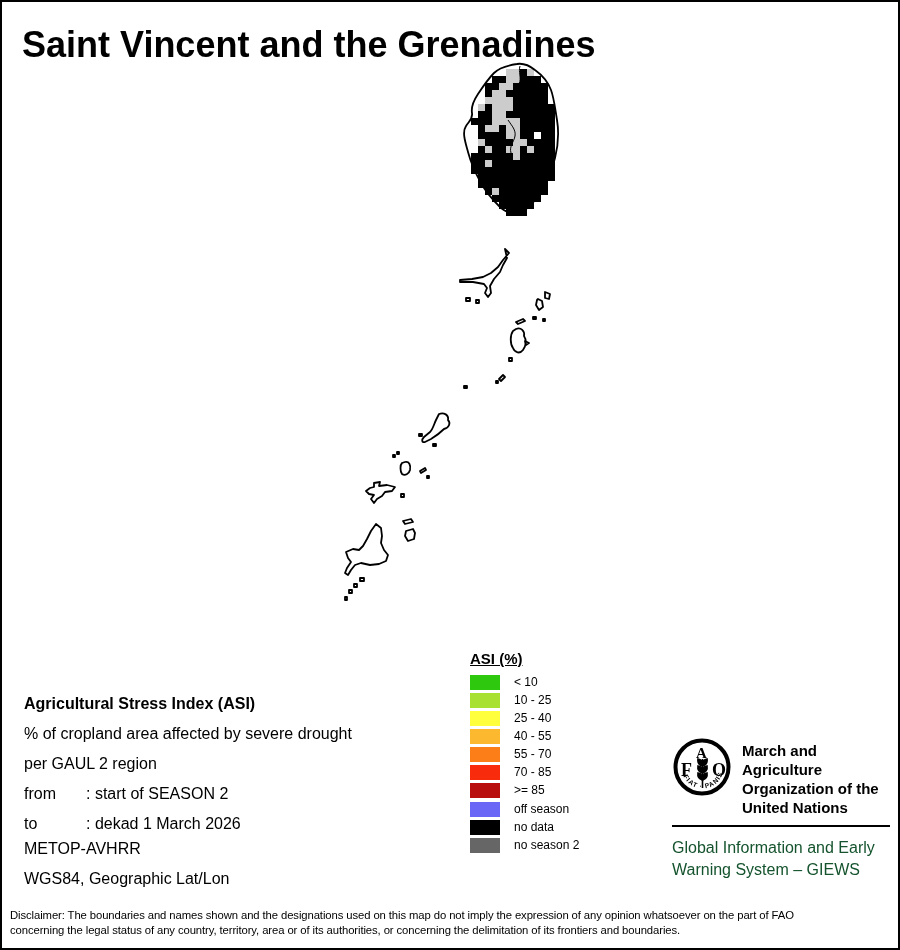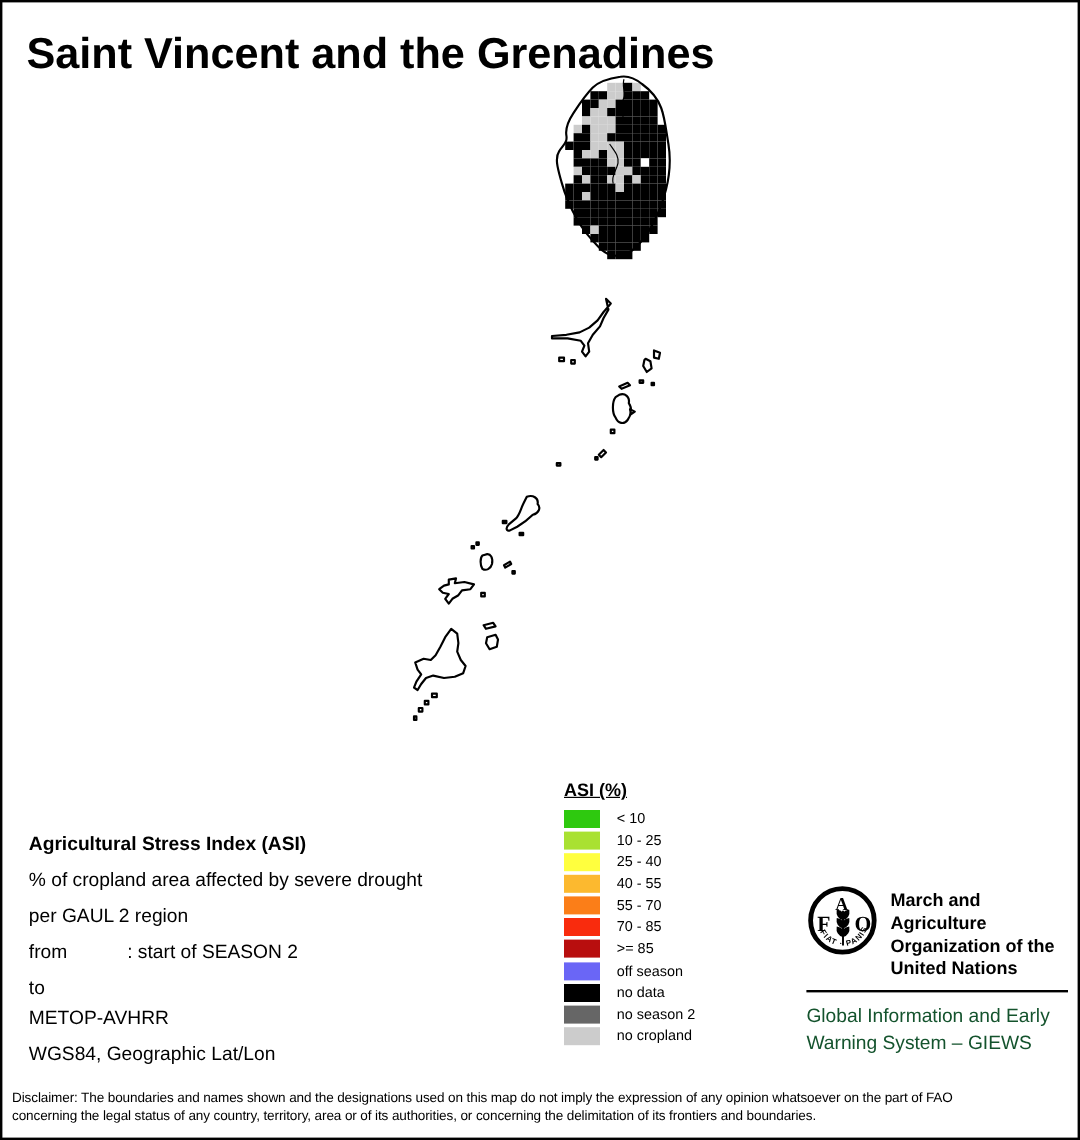--- a/index.html
+++ b/index.html
@@ -9,21 +9,21 @@
     font-family:"Liberation Sans", sans-serif; color:#000;
   }
   .page-title{
     position:absolute; left:20px; top:22px;
     font-size:36px; font-weight:bold; letter-spacing:0px; white-space:nowrap;
   }
   .map-svg{position:absolute; left:0; top:0;}
   
   .info-block{position:absolute; left:22px; top:687px; font-size:16px; line-height:30px;}
   .info-heading{font-weight:bold;}
-  .info-row{display:flex;gap:20px;}
+  .info-row{display:flex;}
   .info-row .lbl{width:62px;}
   .source-block{position:absolute; left:22px; top:832px; font-size:16px; line-height:30px;}
   
   .legend{position:absolute; left:468px; top:648px; width:190px;}
   .legend-title{font-size:15px; font-weight:bold; text-decoration:underline; margin-bottom:8px;}
   .legend-row{display:flex; align-items:flex-start; height:18px;}
   .legend-swatch{width:30px; height:15px; flex:0 0 30px;}
   .legend-label{margin-left:14px; font-size:12px; white-space:nowrap;}
   .legend-extra{position:absolute; left:468px; top:800px; width:190px;}
   
@@ -295,20 +295,21 @@
   <div class="info-block">
     <div class="info-heading">Agricultural Stress Index (ASI)</div>
     <div>% of cropland area affected by severe drought</div>
     <div>per GAUL 2 region</div>
     <div class="info-row">
       <span class="lbl">from</span>
       <span>: start of SEASON 2</span>
     </div>
     <div class="info-row">
       <span class="lbl">to</span>
+      <span>: dekad 1 March 2026</span>
     </div>
   </div>
 
   <div class="source-block">
     <div>METOP-AVHRR</div>
     <div>WGS84, Geographic Lat/Lon</div>
   </div>
 
   <div class="legend">
     <div class="legend-title">ASI (%)</div>
@@ -348,24 +349,20 @@
         <div class="legend-swatch" style="background: rgb(106, 102, 246);"></div>
         <span class="legend-label">off season</span>
       </div>
       <div class="legend-row">
         <div class="legend-swatch" style="background: rgb(0, 0, 0);"></div>
         <span class="legend-label">no data</span>
       </div>
       <div class="legend-row">
         <div class="legend-swatch" style="background: rgb(102, 102, 102);"></div>
         <span class="legend-label">no season 2</span>
-      </div>
-      <div class="legend-row">
-        <div class="legend-swatch" style="background: rgb(204, 204, 204);"></div>
-        <span class="legend-label">no cropland</span>
       </div>
     </div>
 
   <div class="fao-block">
     <div class="fao-top">
       <svg class="fao-logo" width="62" height="64" viewBox="0 0 62 64">
         <circle cx="30" cy="31" r="26.5" fill="none" stroke="#000" stroke-width="4"></circle>
         <text x="9" y="40" font-family="Liberation Serif, serif" font-size="18" font-weight="bold">F</text>
         <text x="24" y="22" font-family="Liberation Serif, serif" font-size="15" font-weight="bold">A</text>
         <text x="40" y="40" font-family="Liberation Serif, serif" font-size="18" font-weight="bold">O</text>

